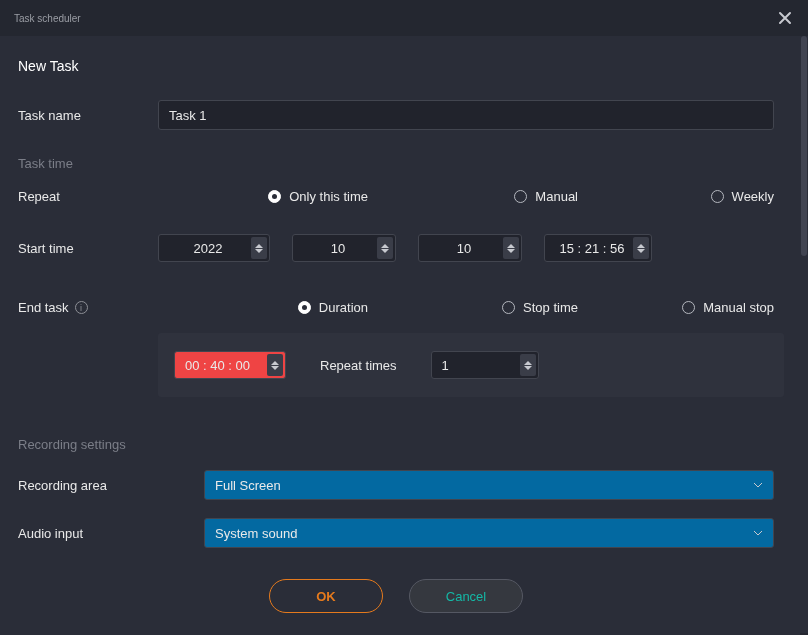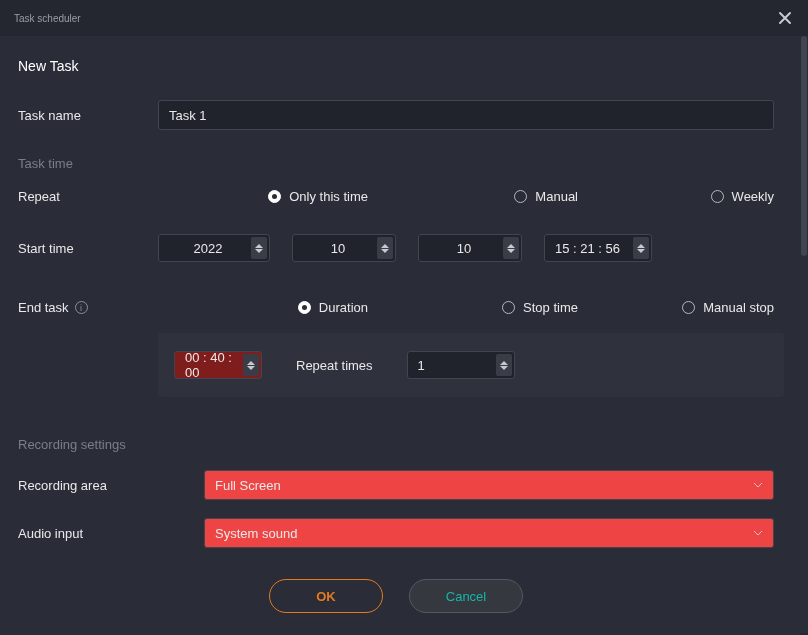--- a/index.html
+++ b/index.html
@@ -143,47 +143,47 @@
   .arrows .up { border-bottom: 4px solid #c7c9cf; }
   .arrows .down { border-top: 4px solid #c7c9cf; }
   .start-row .spinners {
     flex: 1;
     display: flex;
     gap: 22px;
   }
   .sp-year { width: 112px; text-align: center; justify-content: center; }
   .sp-mon  { width: 104px; text-align: center; justify-content: center; }
   .sp-day  { width: 104px; text-align: center; justify-content: center; }
-  .sp-time { width: 108px; }
+  .sp-time { width: 108px; justify-content: center; }
   .dur-box {
     margin-left: 140px;
     width: 626px;
     background: #2f323d;
     border-radius: 3px;
     padding: 18px 16px;
     display: flex;
     align-items: center;
     gap: 34px;
   }
-  .sp-dur { width: 88px; background: #7f1d1d; }
+  .sp-dur { width: 112px; background: #ef4444; }
   .rep-label { color: #e9e9e9; font-size: 13px; }
   .sp-rep { width: 108px; background: #21232c; }
   .info-icon {
     width: 13px; height: 13px;
     border: 1px solid #8d8f96;
     border-radius: 50%;
     display: inline-flex;
     align-items: center; justify-content: center;
     font-size: 9px;
     color: #8d8f96;
   }
   .select {
     flex: 1;
     height: 30px;
-    background: #ef4444;
+    background: #0369a1;
     border: 1px solid #42454f;
     border-radius: 3px;
     display: flex;
     align-items: center;
     padding: 0 10px;
     position: relative;
     cursor: pointer;
   }
   .select .chev {
     position: absolute;

